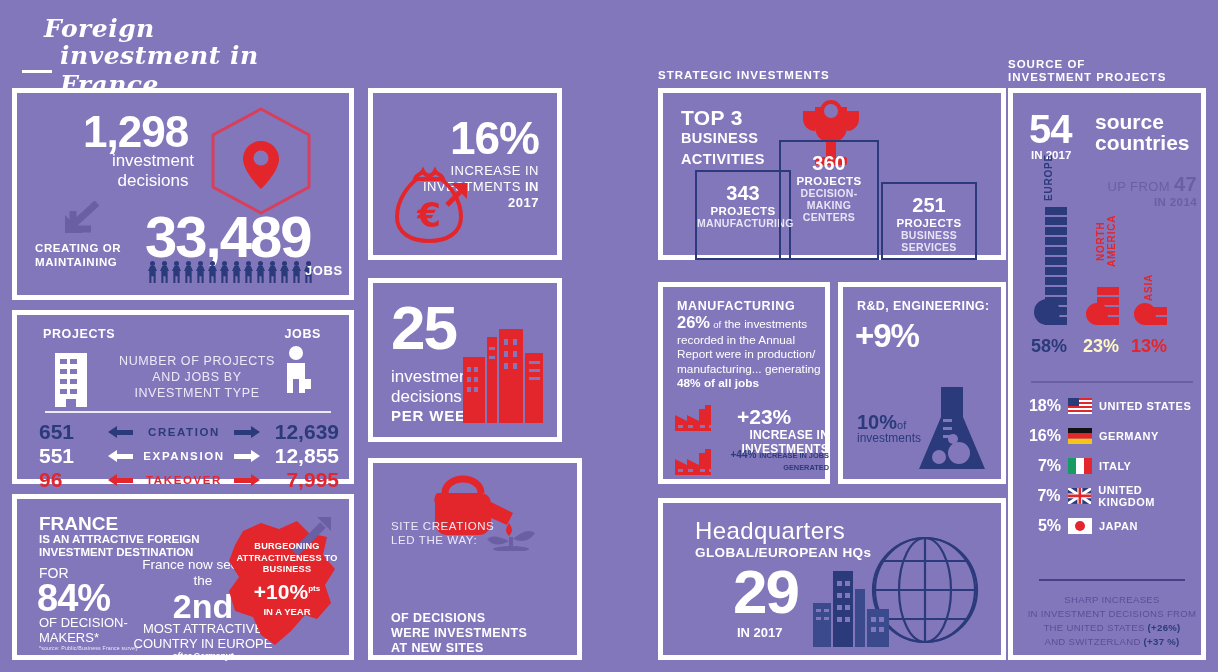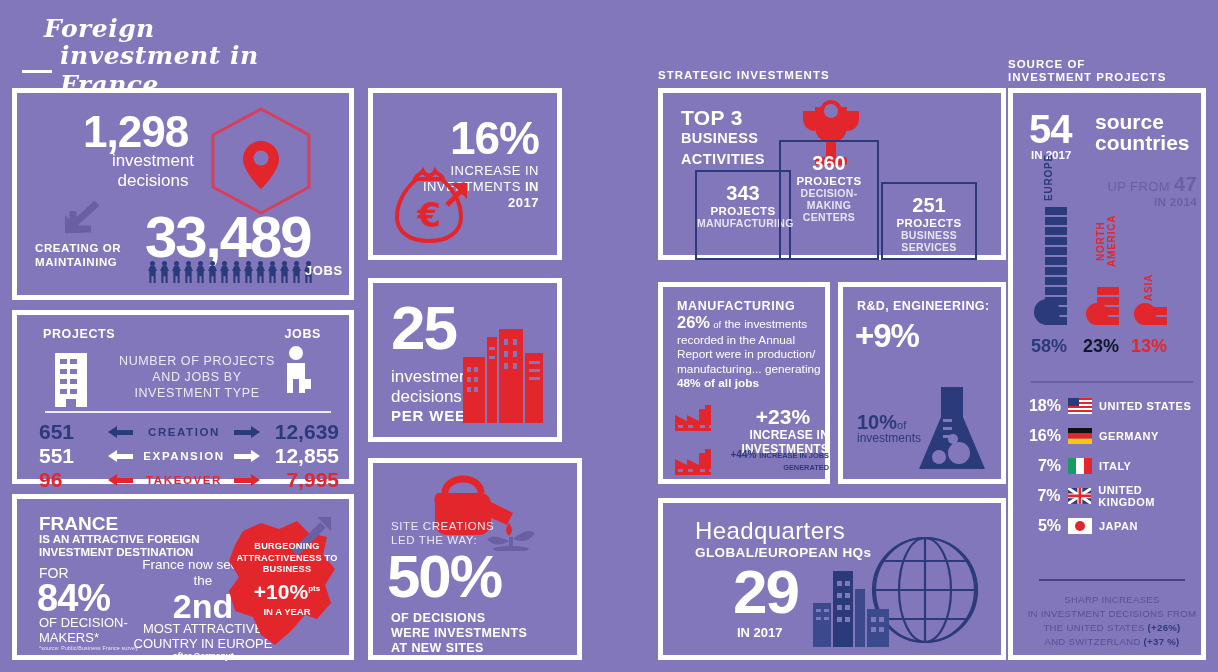--- a/index.html
+++ b/index.html
@@ -113,21 +113,21 @@
   #pod1 { left:32px; bottom:-5px; width:96px; height:90px; padding-top:10px; }
   #pod2 { left:116px; bottom:-5px; width:100px; height:120px; padding-top:10px; }
   #pod3 { left:218px; bottom:-5px; width:96px; height:78px; padding-top:10px; }
 
   #c-manu { left:658px; top:282px; width:172px; height:202px; }
   #c-manu .h { position:absolute; left:14px; top:12px; font-size:12.5px; font-weight:bold; letter-spacing:.6px; }
   #c-manu .body { position:absolute; left:14px; top:28px; width:148px; font-size:11.8px; line-height:14.5px; font-weight:300; }
   #c-manu .body .k { font-size:16.5px; font-weight:bold; }
   #c-manu .body .s { font-size:9.5px; }
   #c-manu .body b { font-weight:bold; }
-  #c-manu .r1 { position:absolute; left:74px; top:118px; width:92px; text-align:center; font-size:21px; font-weight:bold; }
+  #c-manu .r1 { position:absolute; left:74px; top:118px; width:92px; text-align:left; font-size:21px; font-weight:bold; }
   #c-manu .r1s{ position:absolute; left:56px; top:141px; width:110px; text-align:right; font-size:12px; font-weight:bold; letter-spacing:.2px; }
   #c-manu .r2 { position:absolute; left:56px; top:162px; width:110px; text-align:right; font-size:10px; font-weight:bold; line-height:11px; }
   #c-manu .r2 .s { font-size:7.4px; }
   .factory { position:absolute; left:12px; width:46px; height:26px; }
 
   #c-rd { left:838px; top:282px; width:168px; height:202px; }
   #c-rd .h  { position:absolute; left:14px; top:12px; font-size:12.5px; font-weight:bold; letter-spacing:.4px; }
   #c-rd .n  { position:absolute; left:12px; top:30px; font-size:33px; font-weight:bold; letter-spacing:-1px; }
   #c-rd .t  { position:absolute; left:14px; top:72px; font-size:11.5px; line-height:14px; letter-spacing:.4px; text-transform:uppercase; color:#EDE9F7; }
   #c-rd .ten{ position:absolute; left:14px; top:124px; font-size:20px; font-weight:bold; }
@@ -444,21 +444,20 @@
       <path d="M100 74 q-16 -8 -22 -2 q8 10 22 2z" fill="#6A5FA3"></path>
       <path d="M104 72 q14 -12 22 -6 q-8 12 -22 6z" fill="#6A5FA3"></path>
       <rect x="100" y="70" width="4" height="12" fill="#6A5FA3"></rect>
       <ellipse cx="102" cy="82" rx="18" ry="3" fill="#6A5FA3"></ellipse>
     </svg>
   </div>
   <div class="t">
     <div>SITE CREATIONS</div>
     <div>LED THE WAY:</div>
   </div>
-  <div class="n white">50%</div>
   <div class="t2">
     <div>OF DECISIONS</div>
     <div>WERE INVESTMENTS</div>
     <div>AT NEW SITES</div>
   </div>
 </div>
 
 <div id="lbl-strategic">STRATEGIC INVESTMENTS</div>
 
 <div class="card" id="c-top3">
@@ -645,21 +644,21 @@
       <div class="bargrp" style="left:76px">
         <div class="barstack">
           <div class="seg" style="background:#E3262B"></div>
           <div class="seg" style="background:#E3262B"></div>
           <div class="seg" style="background:#E3262B"></div>
           <div class="seg" style="background:#E3262B"></div>
         </div>
       </div>
       <div class="bardot" style="left:65px;bottom:34px;width:22px;height:22px;background:#E3262B"></div>
       <div class="barlbl" style="left:74px;bottom:78px;color:#E3262B">NORTH AMERICA</div>
-      <div class="barpct" style="left:62px;color:#0f172a">23%</div>
+      <div class="barpct" style="left:62px;color:#fef9c3">23%</div>
       <div class="bargrp" style="left:124px">
         <div class="barstack">
           <div class="seg" style="background:#E3262B"></div>
           <div class="seg" style="background:#E3262B"></div>
         </div>
       </div>
       <div class="bardot" style="left:113px;bottom:34px;width:22px;height:22px;background:#E3262B"></div>
       <div class="barlbl" style="left:122px;bottom:58px;color:#E3262B">ASIA</div>
       <div class="barpct" style="left:110px;color:#E3262B">13%</div>
     </div>

